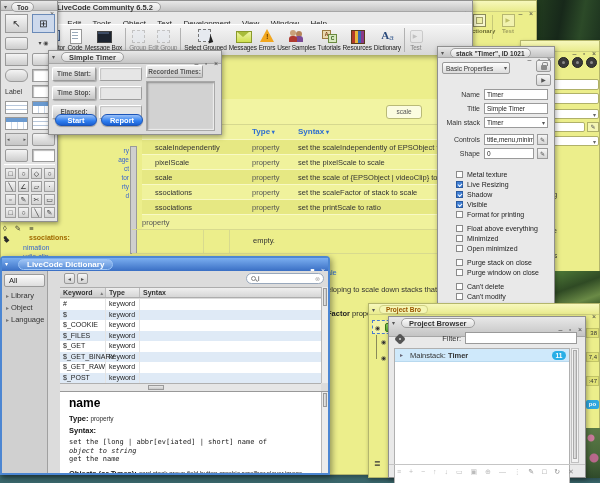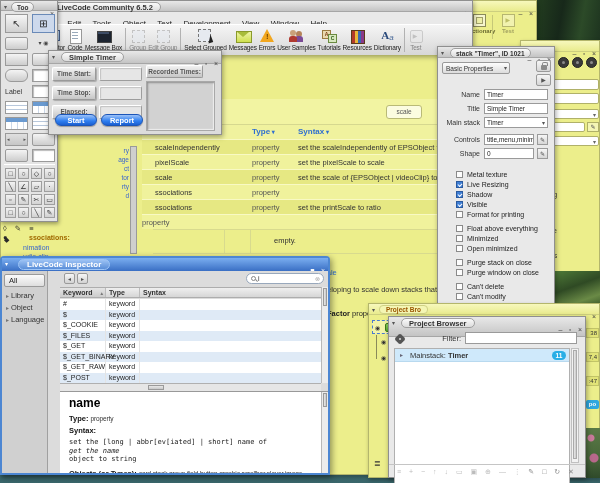--- a/index.html
+++ b/index.html
@@ -36,21 +36,21 @@
 #yd-searchbox{position:absolute;left:244px;top:6px;width:36px;height:14px;background:#fbfce0;border:1px solid #b9ba77;border-radius:3px;font-size:6.5px;color:#555;text-align:center;line-height:12px;}
 #yd-table{position:absolute;left:141px;top:119px;width:359px;}
 #yd-head{display:flex;height:14px;font-size:8px;font-weight:bold;color:#2f6fd0;line-height:14px;background:#f0f29e;}
 .ydc-name{width:110px;padding-left:13px;}.ydc-type{width:46px;}.ydc-syn{flex:1;}
 .yd-sort::after{content:" ▾";font-size:6px;}
 .ydrow{display:flex;height:15px;font-size:7.5px;line-height:15px;border-top:1px solid #f8f9c4;}
 .ydrow:nth-child(odd){background:#f0f29c;}
 .ydrow:nth-child(even){background:#e6e883;}
 .ydrow .ydc-name{color:#333;}.ydrow .ydc-type{color:#555;}
 .ydrow .ydc-syn{color:#333;white-space:nowrap;overflow:hidden;}
-#yd-emptyrow{position:absolute;left:152px;top:223px;width:359px;height:25px;border-top:1px solid #d8da8e;border-bottom:1px solid #d8da8e;}
+#yd-emptyrow{position:absolute;left:131px;top:223px;width:359px;height:25px;border-top:1px solid #d8da8e;border-bottom:1px solid #d8da8e;}
 #yd-emptyrow .vline{position:absolute;top:0;width:1px;height:100%;background:#d8da8e;}
 #yd-empty{position:absolute;left:121px;top:6px;font-size:7.5px;color:#333;}
 #yd-doclink{position:absolute;left:322px;top:262px;font-size:7.5px;color:#2f6fd0;}
 #yd-docline{position:absolute;left:326px;top:279px;width:172px;font-size:7.5px;color:#333;white-space:nowrap;overflow:hidden;}
 #yd-docbold{position:absolute;left:326px;top:303px;font-size:7.5px;color:#222;}
 #yd-docbold b{font-weight:bold;}
 
 #ytb{left:458px;top:0;width:79px;height:47px;}
 .ytb-item{position:absolute;top:13px;width:26px;text-align:center;}
 .ytb-icon{display:block;margin:0 auto;width:13px;height:13px;border:1px solid #8a8a5a;background:#f6f6ce;position:relative;}
@@ -288,20 +288,21 @@
         <div class="ydc-syn">set the pixelScale to scale</div>
       </div>
       <div class="ydrow">
         <div class="ydc-name">scale</div>
         <div class="ydc-type">property</div>
         <div class="ydc-syn">set the scale of {EPSObject | videoClip} to ra</div>
       </div>
       <div class="ydrow">
         <div class="ydc-name">ssociations</div>
         <div class="ydc-type">property</div>
+        <div class="ydc-syn">set the scaleFactor of stack to scale</div>
       </div>
       <div class="ydrow">
         <div class="ydc-name">ssociations</div>
         <div class="ydc-type">property</div>
         <div class="ydc-syn">set the printScale to ratio</div>
       </div>
       <div class="ydrow">
         <div class="ydc-type">property</div>
       </div>
     </div>
@@ -607,21 +608,21 @@
       </div>
     <div id="pb-bottombar">
       <span id="pb-icons-left"></span>
       <span id="pb-icons-right"></span>
     </div>
   </div>
 
   <div id="dictwin">
     <div id="dict-title">
       <span class="shadebtn"></span>
-      <span id="dict-tab">LiveCode Inspector</span>
+      <span id="dict-tab">LiveCode Dictionary</span>
       <span class="wbtns">
         <span class="wb wb-min"></span>
         <span class="wb wb-maxsolid"></span>
         <span class="wb wb-close"></span>
       </span>
     </div>
     <div id="dict-body">
       <div id="dict-sidebar">
         <div id="dict-all">All</div>
         <div class="dict-sideitem"><span class="disc"></span><span>Library</span></div>
@@ -684,22 +685,22 @@
           </div>
         <div id="dict-hsb">
             <div class="thumb"></div>
           </div>
         <div id="dict-doc">
           <div id="doc-title">name</div>
           <div class="docline"><span class="lbl">Type:</span> <span class="docsmall">property</span></div>
           <div class="docline"><span class="lbl">Syntax:</span></div>
           <div id="doc-syntax">
             <div>set the [long | abbr[ev[iated] | short] name of</div>
+            <div>object to string</div>
             <div>get the name</div>
-            <div>object to string</div>
           </div>
           <div class="docline"><span class="lbl">Objects (or Types):</span> <span class="docsmall">card,stack,group,field,button,graphic,scrollbar,player,image</span></div>
 
           <div id="dict-doc-vsb">
               <div class="thumb"></div>
             </div>
         </div>
       </div>
     </div>
   </div>

